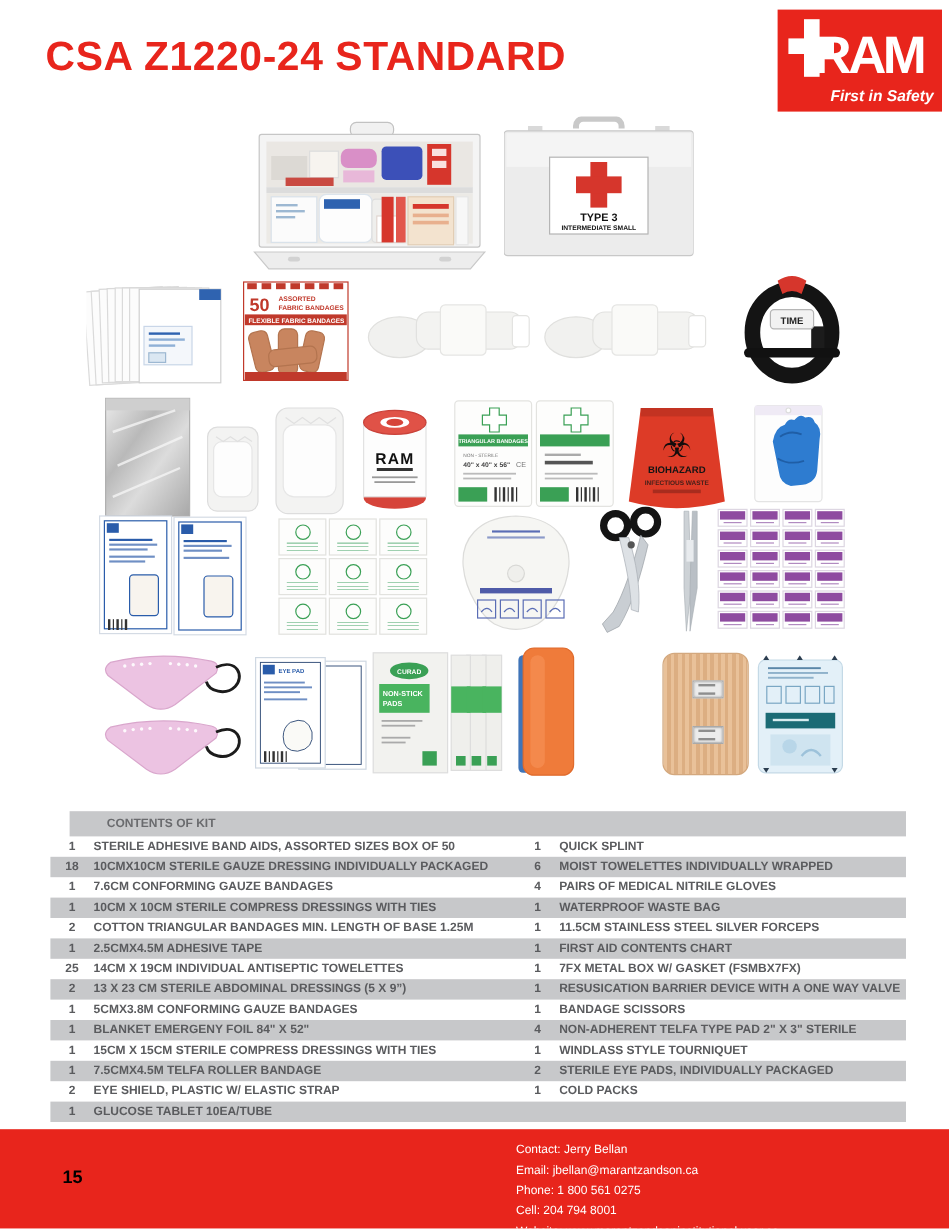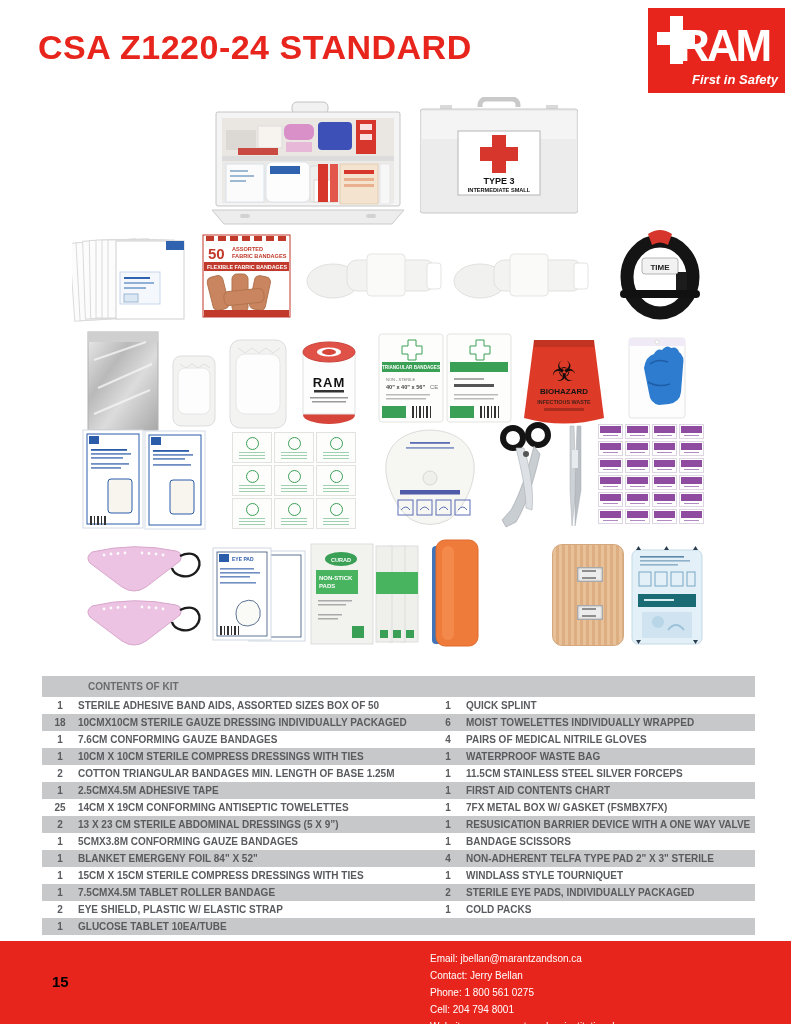--- a/index.html
+++ b/index.html
@@ -10,21 +10,21 @@
   
   .title{left:38px;top:28px;font-size:34px;font-weight:bold;color:#E8251C;letter-spacing:.5px;}
   .logo{left:648px;top:8px;width:137px;height:85px;background:#E8251C;}
 
   
   .prod-heading{left:38px;top:644px;width:720px;font-size:17.5px;font-weight:bold;color:#57585a;}
 
   
   .kit-table{left:42px;top:676px;width:713px;}
   .kit-header{height:21px;line-height:21px;background:#C7C8CA;color:#6a6b6e;
-              font-size:10px;font-weight:bold;padding-left:46px;box-sizing:border-box;}
+              font-size:10px;font-weight:bold;padding-left:31px;box-sizing:border-box;margin-left:16px;}
   .krow{display:flex;align-items:center;height:17px;font-size:10px;font-weight:bold;color:#5a5b5e;}
   .krow:nth-child(even){background:#C7C8CA;}
   .qty{width:36px;text-align:center;flex:none;}
   .dL{width:352px;flex:none;white-space:nowrap;overflow:hidden;}
   .dR{flex:1;white-space:nowrap;overflow:hidden;}
 
   
   .footer{left:0;top:941px;width:791px;height:83px;background:#E8251C;}
   .pageno{position:absolute;left:52px;top:32px;color:#000000;font-size:15px;font-weight:bold;}
   .contact{position:absolute;left:430px;top:9px;color:#fff;font-size:10px;line-height:17px;}
@@ -591,21 +591,21 @@
           <span class="dR">11.5CM STAINLESS STEEL SILVER FORCEPS</span>
         </div>
       <div class="krow">
           <span class="qty">1</span>
           <span class="dL">2.5CMX4.5M ADHESIVE TAPE</span>
           <span class="qty">1</span>
           <span class="dR">FIRST AID CONTENTS CHART</span>
         </div>
       <div class="krow">
           <span class="qty">25</span>
-          <span class="dL">14CM X 19CM CONFORMING ANTISEPTIC TOWELETTES</span>
+          <span class="dL">14CM X 19CM INDIVIDUAL ANTISEPTIC TOWELETTES</span>
           <span class="qty">1</span>
           <span class="dR">7FX METAL BOX W/ GASKET (FSMBX7FX)</span>
         </div>
       <div class="krow">
           <span class="qty">2</span>
           <span class="dL">13 X 23 CM STERILE ABDOMINAL DRESSINGS (5 X 9”)</span>
           <span class="qty">1</span>
           <span class="dR">RESUSICATION BARRIER DEVICE WITH A ONE WAY VALVE</span>
         </div>
       <div class="krow">
@@ -621,21 +621,21 @@
           <span class="dR">NON-ADHERENT TELFA TYPE PAD 2" X 3" STERILE</span>
         </div>
       <div class="krow">
           <span class="qty">1</span>
           <span class="dL">15CM X 15CM STERILE COMPRESS DRESSINGS WITH TIES</span>
           <span class="qty">1</span>
           <span class="dR">WINDLASS STYLE TOURNIQUET</span>
         </div>
       <div class="krow">
           <span class="qty">1</span>
-          <span class="dL">7.5CMX4.5M TABLET ROLLER BANDAGE</span>
+          <span class="dL">7.5CMX4.5M TELFA ROLLER BANDAGE</span>
           <span class="qty">2</span>
           <span class="dR">STERILE EYE PADS, INDIVIDUALLY PACKAGED</span>
         </div>
       <div class="krow">
           <span class="qty">2</span>
           <span class="dL">EYE SHIELD, PLASTIC W/ ELASTIC STRAP</span>
           <span class="qty">1</span>
           <span class="dR">COLD PACKS</span>
         </div>
       <div class="krow">
@@ -643,21 +643,21 @@
           <span class="dL">GLUCOSE TABLET 10EA/TUBE</span>
           <span class="qty"></span>
           <span class="dR"></span>
         </div>
     </div>
   </div>
 
   <div class="abs footer">
     <div class="pageno">15</div>
     <div class="contact">
+      <div>Contact: Jerry Bellan</div>
       <div>Email: jbellan@marantzandson.ca</div>
-      <div>Contact: Jerry Bellan</div>
       <div>Phone: 1 800 561 0275</div>
       <div>Cell: 204 794 8001</div>
       <div>Website: www.marantzandsoninstitutionalwear.ca</div>
     </div>
   </div>
 
 </div>
 
 </body></html>

